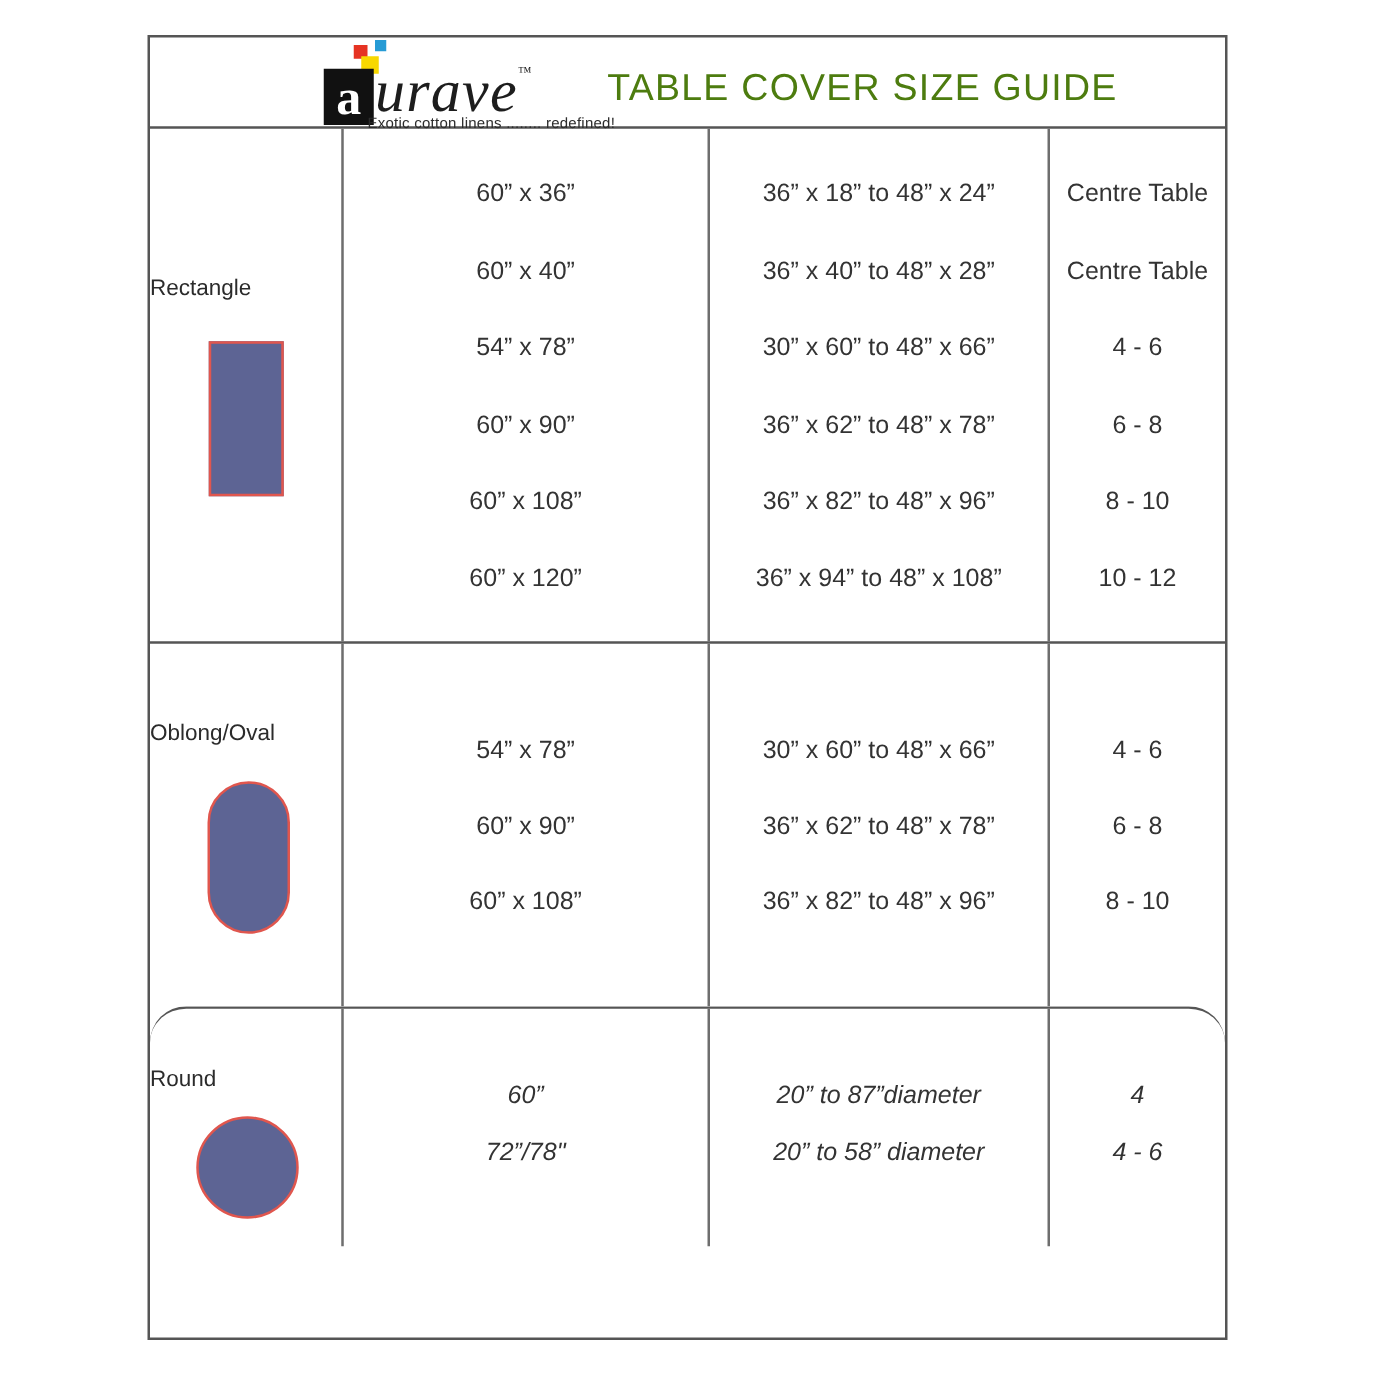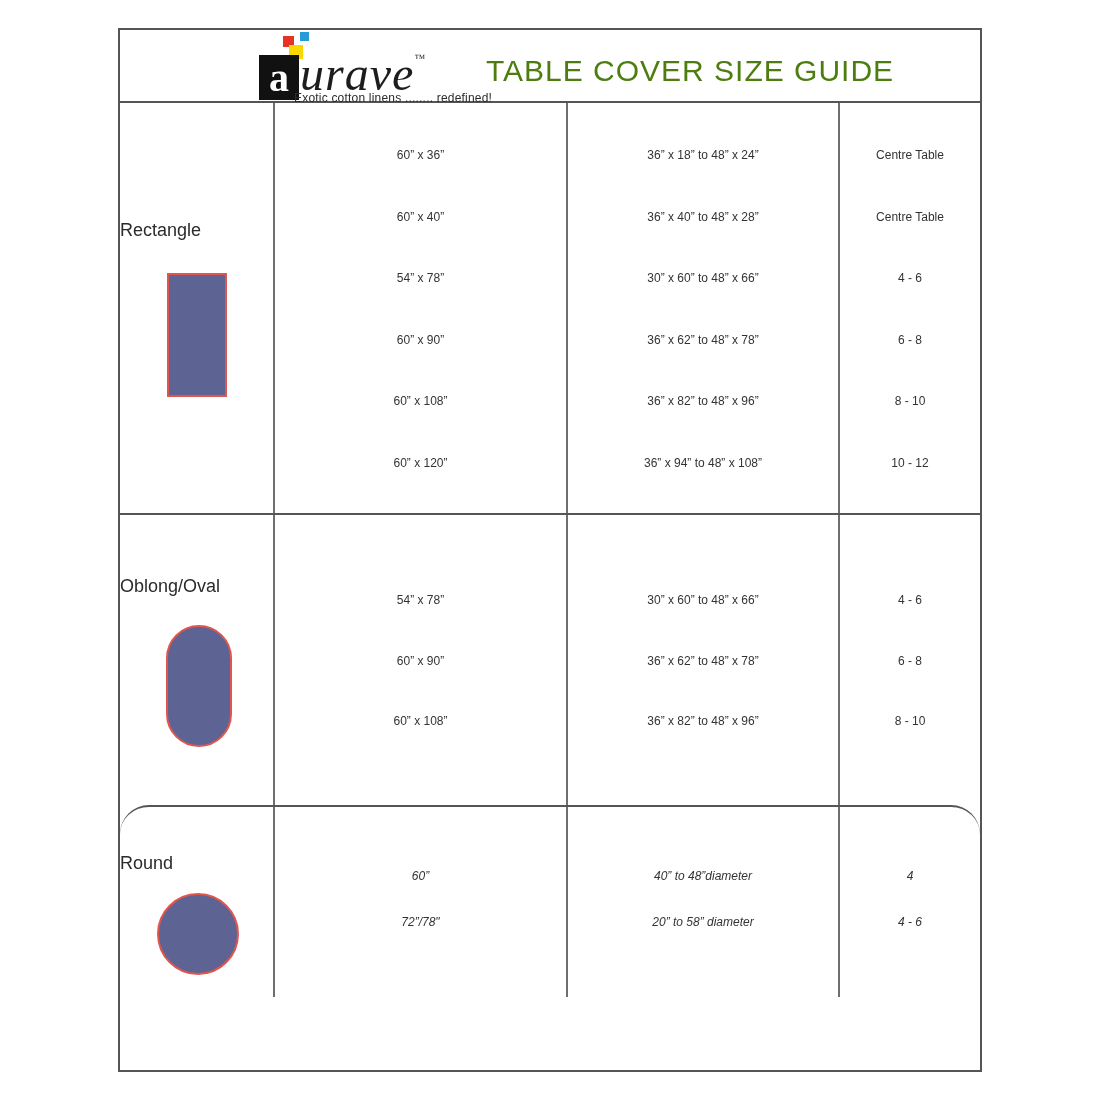--- a/index.html
+++ b/index.html
@@ -59,21 +59,21 @@
   .sec{display:grid;grid-template-columns:155px 293px 272px 140px;position:relative;}
   .sec1{height:410px;}
   .sec2{height:292px;border-top:2px solid var(--frame-line);}
   .sec3{height:192px;border-top:2px solid var(--frame-line);border-radius:29px;}
   .cell{border-right:2px solid var(--grid-line);position:relative;}
   .cell:last-child{border-right:none;}
   .col{display:flex;flex-direction:column;align-items:center;justify-content:space-between;}
   .sec1 .col{padding:37px 0 35px;}
   .sec2 .col{padding:70px 0 69px;}
   .sec3 .col{padding:54px 0 60px;font-style:italic;}
-  .v{font-size:12px;line-height:30px;color:#333;white-space:nowrap;}
+  .v{font-size:20px;line-height:30px;color:#333;white-space:nowrap;}
   .shape-label{
     position:absolute;left:0;width:100%;text-align:left;
     font-size:18px;line-height:30px;color:#2b2b2b;
   }
   .sec1 .shape-label{top:112px;}
   .sec2 .shape-label{top:56px;}
   .sec3 .shape-label{top:41px;}
   .shape{position:absolute;background:var(--shape-fill);border:2px solid var(--shape-border);}
   .shape-rect{left:47px;top:170px;width:60px;height:124px;}
   .shape-pill{left:46px;top:110px;width:66px;height:122px;border-radius:34px;}
@@ -153,21 +153,21 @@
   <section class="sec sec3">
     <div class="cell">
       <div class="shape-label">Round</div>
       <div class="shape shape-circle"></div>
     </div>
     <div class="cell col">
       <span class="v">60”</span>
       <span class="v">72”/78"</span>
     </div>
     <div class="cell col">
-      <span class="v">40” to 48”diameter</span>
+      <span class="v">20” to 87”diameter</span>
       <span class="v">20” to 58” diameter</span>
     </div>
     <div class="cell col">
       <span class="v">4</span>
       <span class="v">4 - 6</span>
     </div>
   </section>
 
 </div>
 

